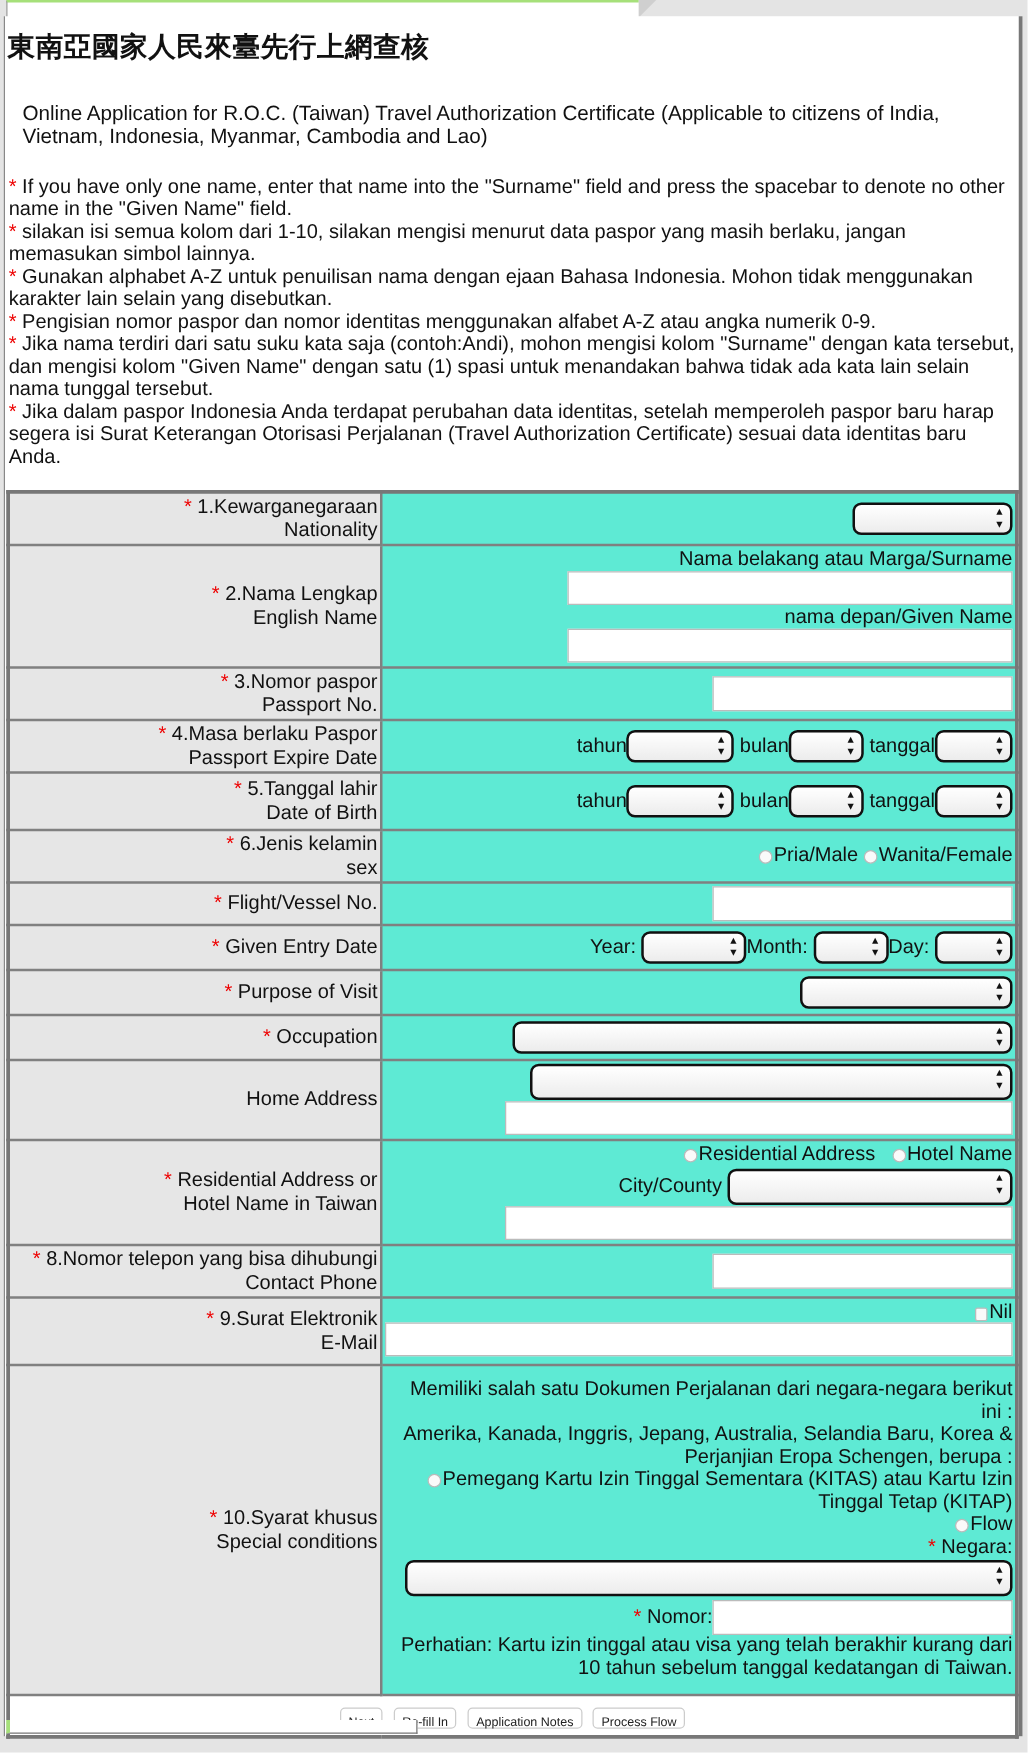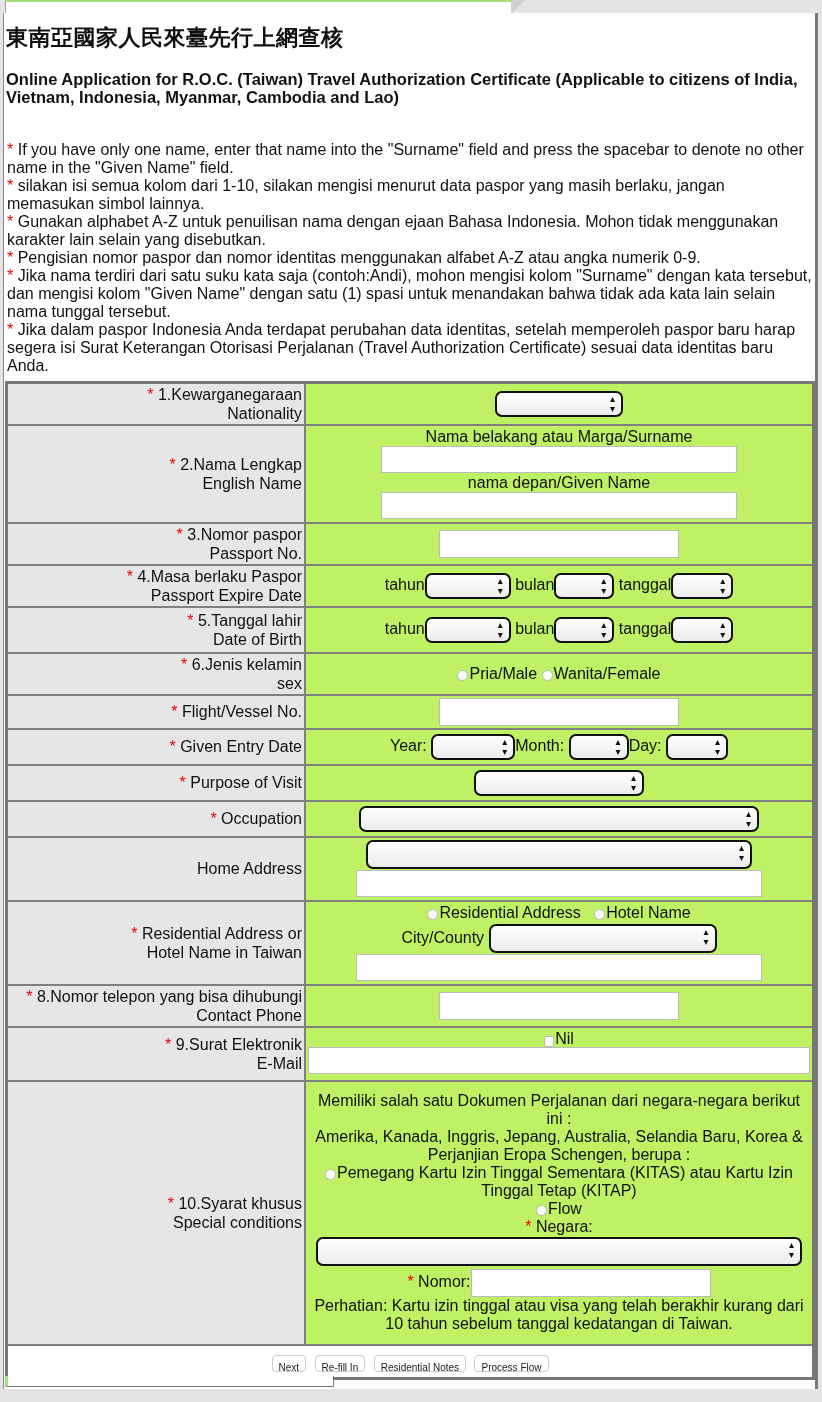--- a/index.html
+++ b/index.html
@@ -21,39 +21,39 @@
   .page {
     position:absolute; left:3px; top:13px; width:811px; height:1376px;
     background:#fff; border-right:3px solid #777; border-left:1px solid #888;
   }
   h1.title {
     margin:0; position:absolute; left:2px; top:10px;
     font-size:22px; font-weight:bold; letter-spacing:0.5px;
     font-family:"DejaVu Sans", sans-serif;
   }
   h2.subtitle {
-    margin:0; position:absolute; left:2px; top:57px; width:800px;
-    font-size:16.5px; font-weight:bold; line-height:18px;
+    margin:12px; position:absolute; left:2px; top:57px; width:800px;
+    font-size:16.5px; font-weight:normal; line-height:18px;
   }
   .notes {
     position:absolute; left:3px; top:128px; width:805px;
     font-size:16px; line-height:18px;
   }
   .notes p { margin:0; }
   .req { color:#e00; }
   table.form {
-    position:absolute; left:1px; top:368px; width:810px;
+    position:absolute; left:1px; top:379px; width:810px;
     border-collapse:collapse; border:3px solid #777;
   }
   table.form td {
     border:2px solid #808080; padding:0 2px; vertical-align:middle;
     font-size:16px; line-height:19px;
   }
   td.lbl { background:#e6e6e6; text-align:right; width:312px; padding-right:2px; }
-  td.fld { background:#bef264; text-align:center;margin-left:12px; }
+  td.fld { background:#5eead4; text-align:right;margin-left:12px; }
   .sel {
     display:inline-block; vertical-align:middle; height:26px;
     border:2px solid #111; border-radius:7px;
     background:linear-gradient(#fff,#ececec);
     position:relative; box-sizing:border-box;
   }
   .sel:after {
     content:"\25B4\A\25BE"; white-space:pre; position:absolute; right:6px; top:1px;
     font-size:10px; line-height:10px; color:#111;
   }
@@ -254,21 +254,21 @@
         <span class="sel" style="width:486px;height:29px;margin:1px 0"></span>
         <div style="margin-top:2px"><span class="req">*</span> <span>Nomor:</span><span class="txt" style="width:240px;height:28px"></span></div>
         <div>Perhatian: Kartu izin tinggal atau visa yang telah berakhir kurang dari 10 tahun sebelum tanggal kedatangan di Taiwan.</div>
       </td>
     </tr>
 
     <tr>
       <td colspan="2" class="btnrow">
         <span class="btn">Next</span>
         <span class="btn">Re-fill In</span>
-        <span class="btn">Residential Notes</span>
+        <span class="btn">Application Notes</span>
         <span class="btn">Process Flow</span>
       </td>
     </tr>
   </tbody>
     </table>
 </div>
 
 <div class="bottom-strip"></div>
 
 </body></html>

